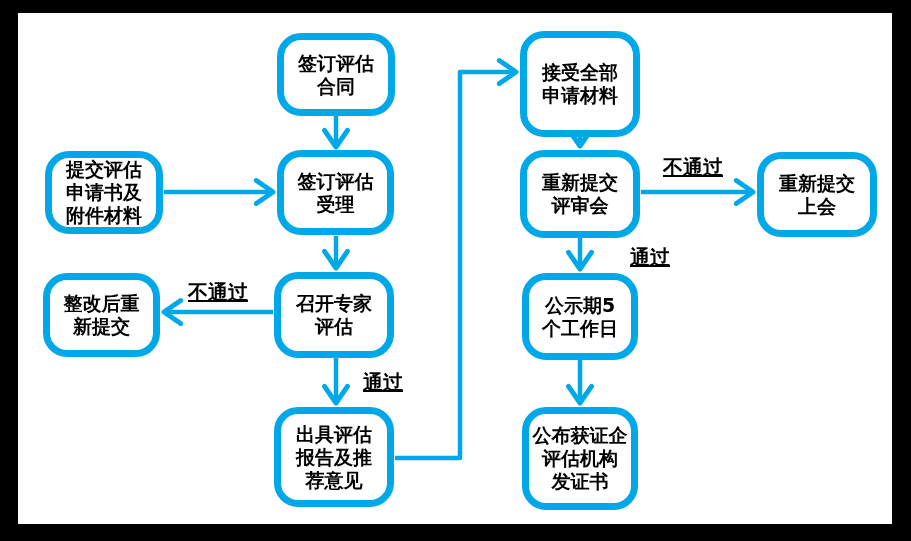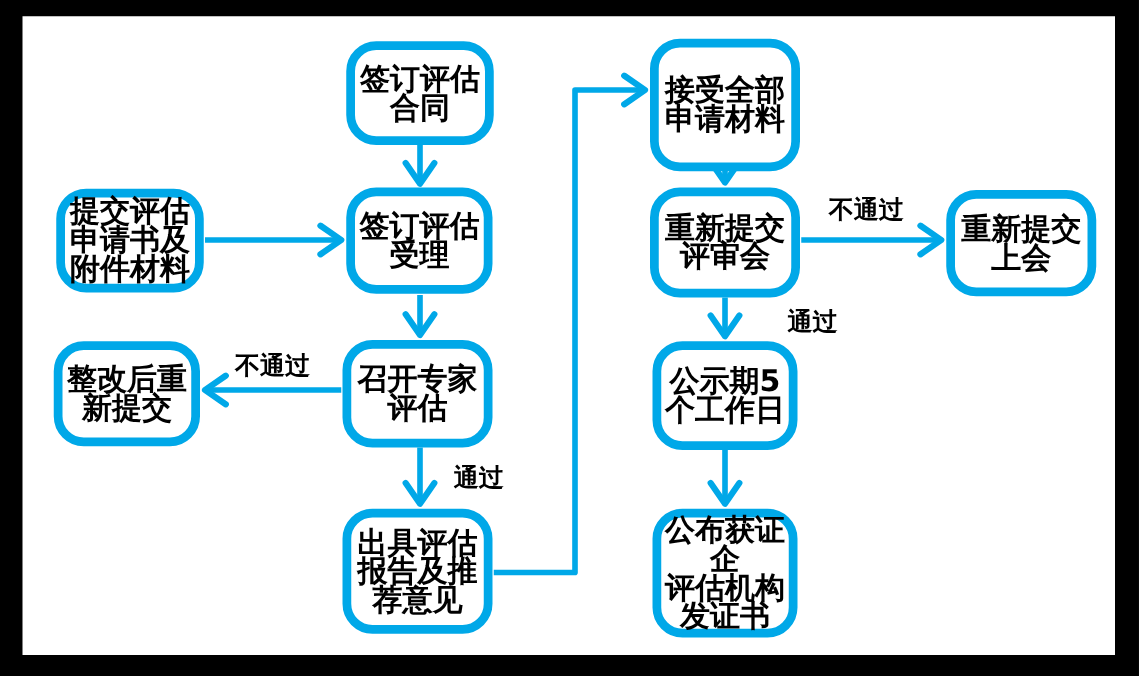--- a/index.html
+++ b/index.html
@@ -38,31 +38,32 @@
     display: flex;
     align-items: center;
     justify-content: center;
     text-align: center;
     z-index: 2;
   }
   .node-label {
     white-space: pre-line;
     font-weight: bold;
     color: #000;
-    font-size: 24px;
+    font-size: 19px;
     line-height: 23px;
   }
   .edge-label {
     position: absolute;
     font-weight: bold;
     color: #000;
     font-size: 20px;
     line-height: 22px;
     z-index: 3;
     white-space: nowrap;
+    text-decoration: underline;
   }
 </style>
 </head>
 <body>
 
 <div id="canvas">
   <div id="paper"></div>
 
   <svg id="wires" width="911" height="541">
     <defs>

